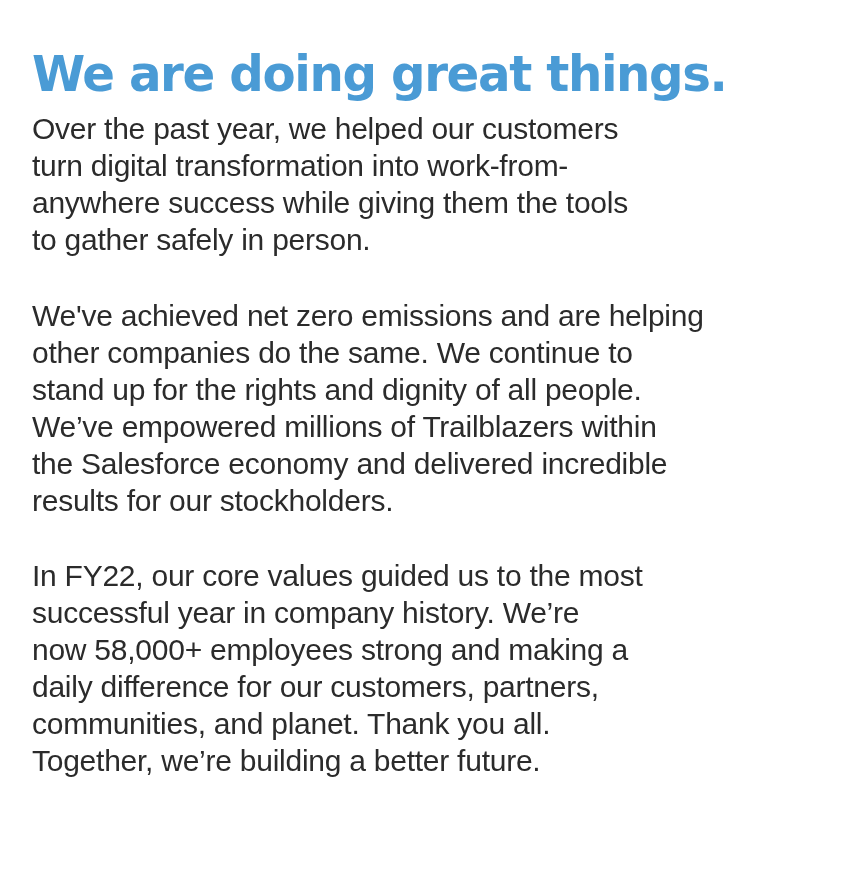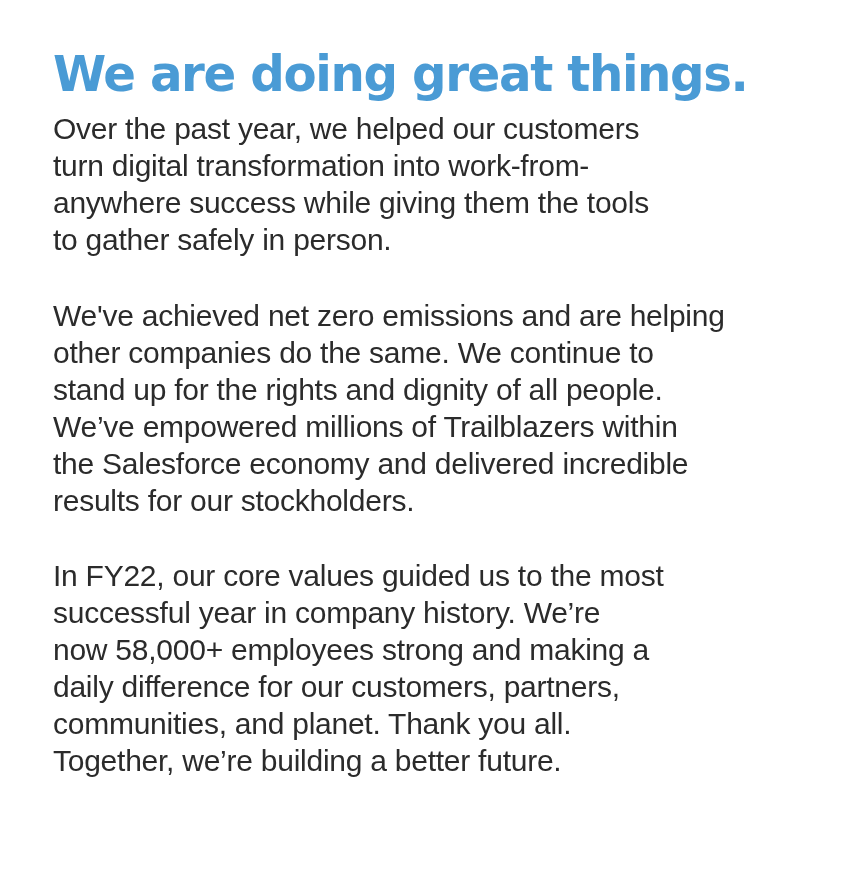--- a/index.html
+++ b/index.html
@@ -13,21 +13,21 @@
     font-family: "Liberation Sans", "DejaVu Sans", sans-serif;
     overflow: hidden;
   }
 
   #page {
     position: relative;
     width: 854px;
     height: 872px;
     background: #ffffff;
     box-sizing: border-box;
-    padding: 46px 40px 0 53px;
+    padding: 46px 40px 0 32px;
   }
 
   #headline {
     font-family: "DejaVu Sans", "Liberation Sans", sans-serif;
     font-weight: 700;
     font-size: 49px;
     line-height: 58px;
     letter-spacing: -1.4px;
     color: #4a9bd5;
     margin: 0 0 6px 0;

